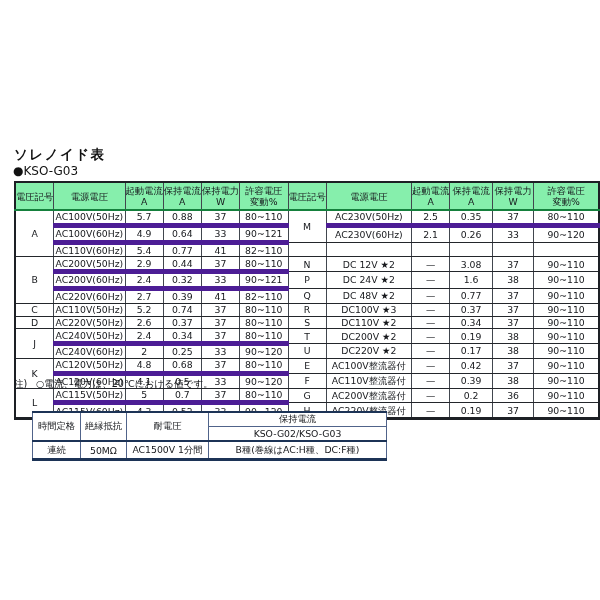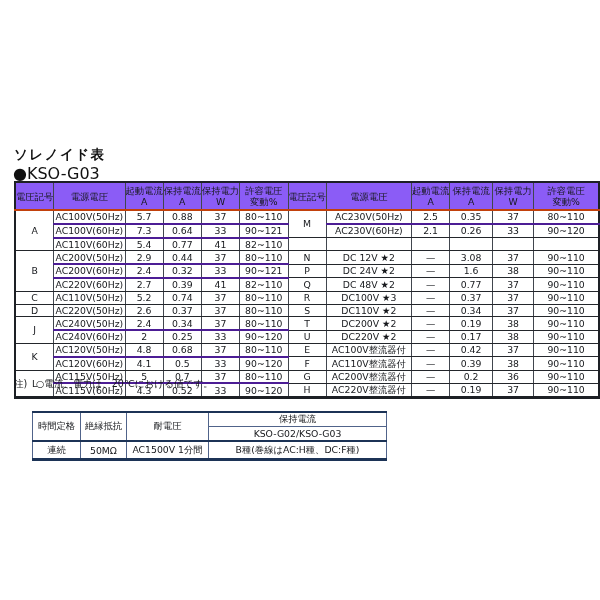--- a/index.html
+++ b/index.html
@@ -1,35 +1,35 @@
 <!DOCTYPE html>
 <html><head>
 <meta charset="utf-8">
 <style>
   html,body { margin:0; padding:0; background:#ffffff; }
   body { width:600px; height:600px; font-family:"DejaVu Sans","Liberation Sans",sans-serif; color:#16181c; }
   .canvas { position:relative; width:600px; height:600px; background:#ffffff; overflow:hidden; }
 
   .title { position:absolute; left:14px; top:146px; font-size:13.5px; font-weight:bold; color:#111; letter-spacing:1.5px; }
-  .model { position:absolute; left:13px; top:164px; font-size:16px; color:#111; }
+  .model { position:absolute; left:13px; top:164px; font-size:12px; color:#111; }
 
   .sol-wrap { position:absolute; left:14px; top:181px; }
   table.sol { border-collapse:collapse; table-layout:fixed; border:2px solid #1d2025; border-bottom-width:3px; }
   table.sol th, table.sol td {
     border-left:1px solid #41464e;
     font-size:9.3px; padding:0; text-align:center;
     color:#16181c; white-space:nowrap; overflow:hidden; font-weight:normal;
   }
   table.sol thead th {
-    background:#8b5cf6;
-    border-bottom:2px solid #c2410c;
+    background:#86efac;
+    border-bottom:2px solid #15803d;
     height:26px; line-height:11px;margin-top:32px;
   }
   table.sol tbody td { height:11.8px; line-height:11.5px; background:#ffffff; }
-  .hb-light { border-bottom:2px solid #4c1d95; }
+  .hb-light { border-bottom:5px solid #4c1d95; }
   .hb-dark  { border-bottom:1px solid #23262b; }
 
   .notes { position:absolute; left:14px; top:377px; font-size:9.6px; color:#15171a; line-height:13px; }
   .notes .nrow { display:flex; }
   .notes .prefix { width:22px; flex:0 0 22px; }
 
   .spec-wrap { position:absolute; left:32px; top:411px; }
   table.spec { border-collapse:collapse; table-layout:fixed;
     border-top:2px solid #1c3356; border-bottom:3px solid #1c3356;
     border-left:1px solid #1c3356; border-right:1px solid #1c3356; }
@@ -115,21 +115,21 @@
             <td class="hb-light">80~110</td>
             <td rowspan="2" class="hb-dark">M</td>
             <td class="hb-light">AC230V(50Hz)</td>
             <td class="hb-light">2.5</td>
             <td class="hb-light">0.35</td>
             <td class="hb-light">37</td>
             <td class="hb-light">80~110</td>
           </tr>
           <tr>
             <td class="hb-light">AC100V(60Hz)</td>
-            <td class="hb-light">7.3</td>
+            <td class="hb-light">4.9</td>
             <td class="hb-light">0.64</td>
             <td class="hb-light">33</td>
             <td class="hb-light">90~121</td>
             <td class="hb-dark">AC230V(60Hz)</td>
             <td class="hb-dark">2.1</td>
             <td class="hb-dark">0.26</td>
             <td class="hb-dark">33</td>
             <td class="hb-dark">90~120</td>
           </tr>
           <tr>

